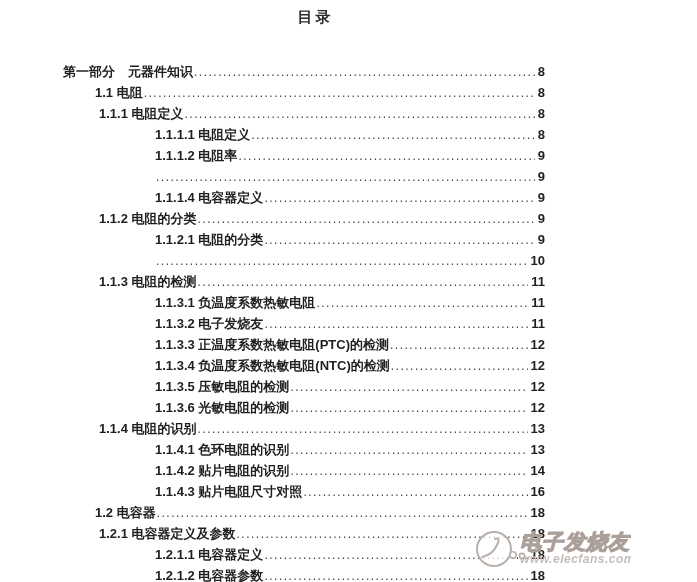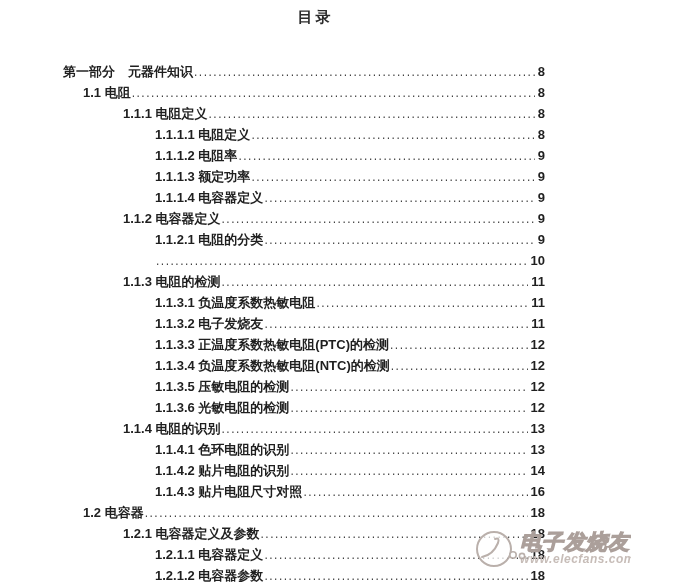--- a/index.html
+++ b/index.html
@@ -46,22 +46,22 @@
     font-weight:400;
     color:#3c3c3c;
     letter-spacing:1.5px;
     font-size:12px;
   }
   .row .dots::after{
     content:"........................................................................................................................................................................................";
   }
   .row .pg{flex:0 0 auto;}
   .lv0{margin-left:8px;}
-  .lv1{margin-left:28px;}
-  .lv2{margin-left:68px;}
+  .lv1{margin-left:40px;}
+  .lv2{margin-left:44px;}
   .lv3{margin-left:100px;}
   
   .watermark{
     position:absolute;
     right:-4px;
     bottom:8px;
     display:flex;
     align-items:center;
     pointer-events:none;
   }
@@ -114,31 +114,30 @@
         <span class="label">1.1.1.1 电阻定义</span>
         <span class="dots"></span>
         <span class="pg">8</span>
       </div>
       <div class="row lv3">
         <span class="label">1.1.1.2 电阻率</span>
         <span class="dots"></span>
         <span class="pg">9</span>
       </div>
       <div class="row lv3">
-        <span class="label">1.1.1.3 额定功率</span>
         <span class="dots"></span>
         <span class="pg">9</span>
       </div>
       <div class="row lv3">
         <span class="label">1.1.1.4 电容器定义</span>
         <span class="dots"></span>
         <span class="pg">9</span>
       </div>
       <div class="row lv2">
-        <span class="label">1.1.2 电容器定义</span>
+        <span class="label">1.1.2 电阻的分类</span>
         <span class="dots"></span>
         <span class="pg">9</span>
       </div>
       <div class="row lv3">
         <span class="label">1.1.2.1 电阻的分类</span>
         <span class="dots"></span>
         <span class="pg">9</span>
       </div>
       <div class="row lv3">
         <span class="dots"></span>

